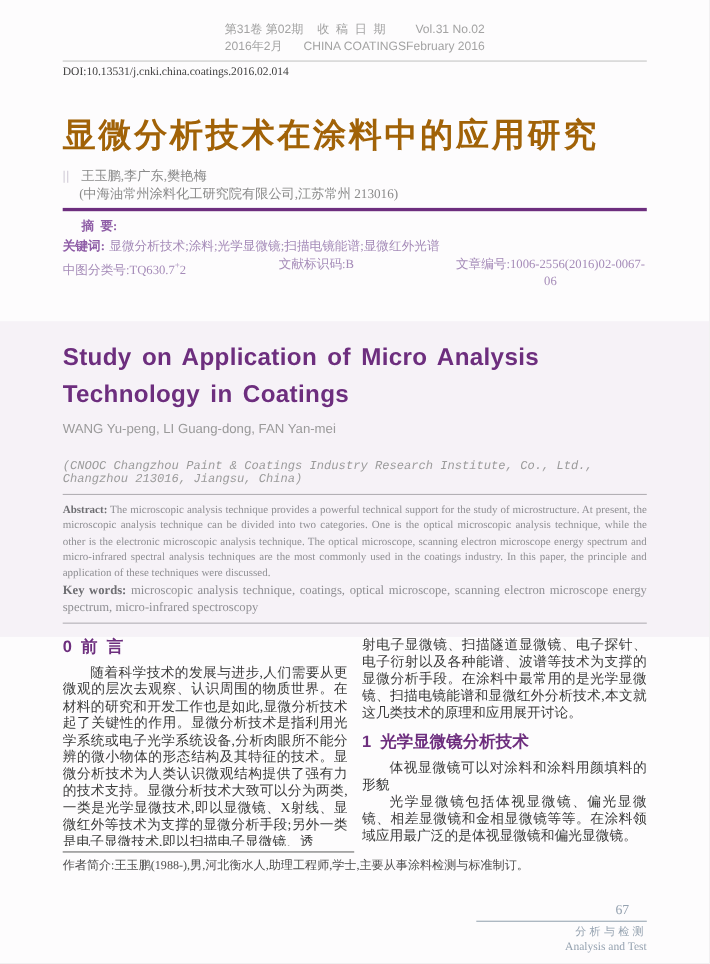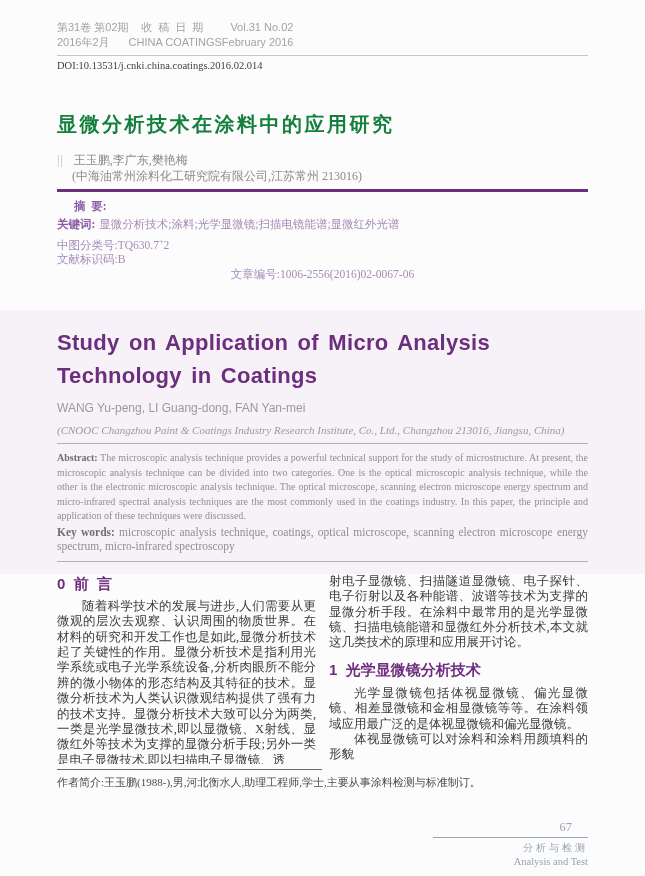--- a/index.html
+++ b/index.html
@@ -3,55 +3,55 @@
 <meta charset="utf-8">
 <style>
   html,body{margin:0;padding:0;background:#e8e8e8;}
   .page{
     position:relative; width:645px; height:876px; margin:0 auto;
     background:#fdfcfd; box-sizing:border-box;
     padding:20px 57px 0 57px; overflow:hidden;
     font-family:"Liberation Serif","DejaVu Serif",serif; color:#373737;
   }
   
-  .jheader{display:flex; justify-content:flex-start; align-items:flex-start;
+  .jheader{display:flex; justify-content:center; align-items:flex-start;
     border-bottom:1px solid #c6c6c6; padding-bottom:5px;
     font-family:"Liberation Sans","DejaVu Sans",sans-serif;
     font-size:11px; line-height:15px; color:#a3a3a3;}
   .jh-left{text-align:left;}
   .jh-center{text-align:center;}
   .jh-right{text-align:right;}
   .jh-cn{letter-spacing:6px;}
   .doi{margin-top:4px; font-size:10.5px; color:#3f3f3f;
     font-family:"Liberation Serif",serif;}
   
   .title-cn{margin:34px 0 0 0; font-family:Liberation Sans, sans-serif;
-    font-weight:900; font-size:20px; line-height:38px; letter-spacing:2.5px;
-    color:#15803d;}
+    font-weight:900; font-size:30px; line-height:38px; letter-spacing:2.5px;
+    color:#a16207;}
   .authors-cn{margin-top:9px; font-size:12px; line-height:16px; color:#8a8a8a;}
   .amark{color:#bcb3c4; margin-right:7px; letter-spacing:1px;}
   .affil-cn{font-size:12px; line-height:16px; color:#8a8a8a; padding-left:15px;}
   .purple-rule{margin-top:5px; height:3px; background:#6d2e7e;}
   
   .abs-cn{margin-top:7px; font-size:11.5px; line-height:14.5px; color:#a58bb8;}
   .abs-row{display:flex; padding-left:17px;}
   .abs-label{font-weight:bold; color:#8e5ca6; white-space:pre; margin-right:4px;}
   .abs-text{flex:1; text-align:justify;}
   .kw-row{margin-top:3px; line-height:15px;}
-  .clc-row{margin-top:2px; line-height:15px; display:flex;flex-direction:column;}
+  .clc-row{margin-top:2px; line-height:15px; display:flex;}
   .clc-a{width:37%;} .clc-b{width:30%;} .clc-c{flex:1; text-align:center;}
   .clc-row sup{font-size:8px;}
   
   .en-band{margin:28px -57px 0 -57px; padding:16px 57px 12px 57px; background:#f6f2f7;}
   .title-en{margin:0; font-family:"Liberation Sans","DejaVu Sans",sans-serif;
     font-weight:900; font-size:22px; line-height:33px; letter-spacing:0.3px;
     word-spacing:3px; color:#6d2e7e;}
   .authors-en{margin-top:9px; font-size:12px; color:#9a9a9a;
     font-family:"Liberation Sans","DejaVu Sans",sans-serif;}
-  .affil-en{margin-top:9px; font-size:11px; font-style:italic; color:#9b9b9b;}
+  .affil-en{margin-top:21px; font-size:11px; font-style:italic; color:#9b9b9b;font-family:Liberation Mono, monospace;}
   .thin-rule{margin-top:7px; border-top:1px solid #b3b0b5;}
   .abs-en{margin:7px 0 0 0; font-size:10px; line-height:14.5px; color:#8f8f93;
     text-align:justify;}
   .abs-en b, .kw-en b{color:#6e6e72;}
   .kw-en{margin:1px 0 0 0; font-size:11.5px; line-height:14.5px; color:#8f8f93;
     text-align:justify;}
   
   .columns{display:flex; gap:0; height:190px; overflow:hidden;justify-content:space-between;}
   .col{width:259px; font-size:12.5px; line-height:15.4px; text-align:justify;
     color:#3b3b3b;}
@@ -129,22 +129,22 @@
   </div>
 
   <div class="columns">
     <div class="col">
       <h3 class="sec-h">0  前  言</h3>
       <p class="indent">随着科学技术的发展与进步,人们需要从更微观的层次去观察、认识周围的物质世界。在材料的研究和开发工作也是如此,显微分析技术起了关键性的作用。显微分析技术是指利用光学系统或电子光学系统设备,分析肉眼所不能分辨的微小物体的形态结构及其特征的技术。显微分析技术为人类认识微观结构提供了强有力的技术支持。显微分析技术大致可以分为两类,一类是光学显微技术,即以显微镜、X射线、显微红外等技术为支撑的显微分析手段;另外一类是电子显微技术,即以扫描电子显微镜、透</p>
     </div>
     <div class="col">
       <p>射电子显微镜、扫描隧道显微镜、电子探针、电子衍射以及各种能谱、波谱等技术为支撑的显微分析手段。在涂料中最常用的是光学显微镜、扫描电镜能谱和显微红外分析技术,本文就这几类技术的原理和应用展开讨论。</p>
       <h3 class="sec-h mid">1  光学显微镜分析技术</h3>
+      <p class="indent">体视显微镜可以对涂料和涂料用颜填料的形貌</p>
       <p class="indent">光学显微镜包括体视显微镜、偏光显微镜、相差显微镜和金相显微镜等等。在涂料领域应用最广泛的是体视显微镜和偏光显微镜。</p>
-      <p class="indent">体视显微镜可以对涂料和涂料用颜填料的形貌</p>
     </div>
   </div>
 
   <div class="footnote">
     <div class="fn-rule"></div>
     <div><span>作者简介:</span><span>王玉鹏(1988-),男,河北衡水人,助理工程师,学士,主要从事涂料检测与标准制订。</span></div>
   </div>
 
   <div class="pfooter">
     <div class="pnum">67</div>

